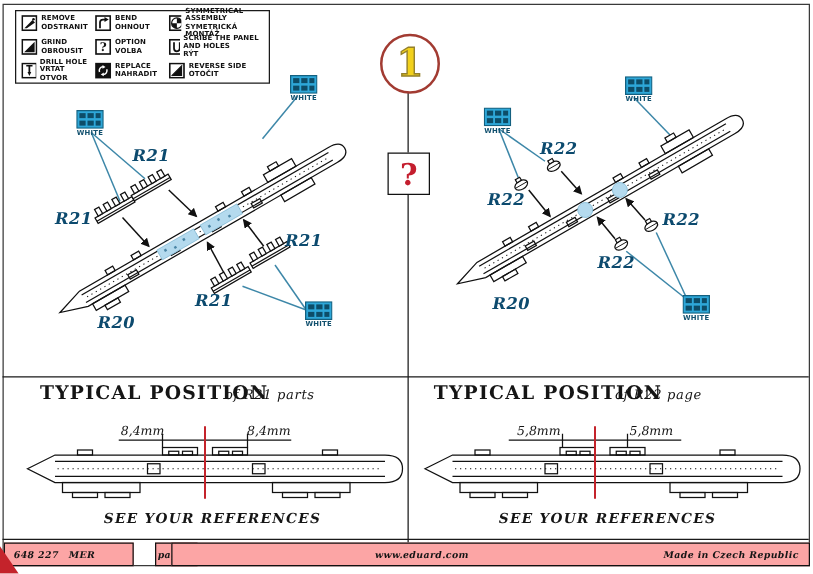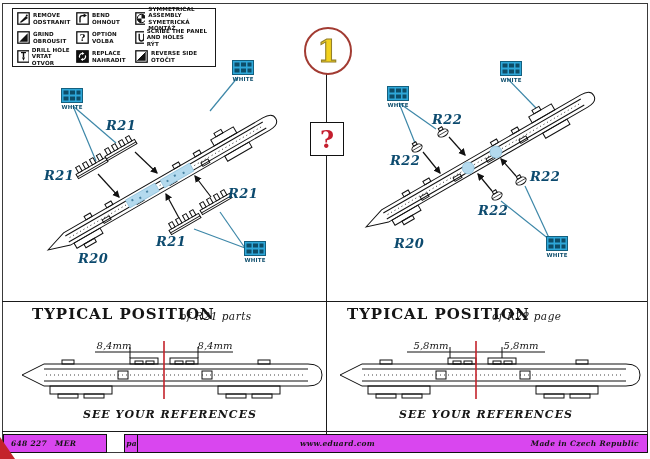--- a/index.html
+++ b/index.html
@@ -29,21 +29,21 @@
   
   .pe{display:flex;flex-direction:column;align-items:center;width:28px;z-index:4;}
   .pe .wl{font-family:"DejaVu Sans",sans-serif;font-weight:bold;font-size:5.5px;color:#11506e;
           letter-spacing:.2px;margin-top:1px;}
   
   .tp-title{font-weight:bold;font-size:15px;letter-spacing:1px;white-space:nowrap;}
   .tp-sub{font-weight:normal;font-style:italic;font-size:10.5px;letter-spacing:.5px;white-space:nowrap;}
   .dim{font-weight:normal;font-style:italic;font-size:10px;width:40px;text-align:center;white-space:nowrap;}
   .refs{font-weight:bold;font-style:italic;font-size:11px;letter-spacing:1px;width:220px;text-align:center;white-space:nowrap;}
   
-  .fcell{border:1px solid #111;background:#d946ef;display:flex;align-items:center;
+  .fcell{border:1px solid #111;background:#fca5a5;display:flex;align-items:center;
          font-weight:bold;font-style:italic;font-size:7.5px;letter-spacing:.3px;}
   #red-wedge{left:0;top:437px;width:0;height:0;border-bottom:22px solid #c4232b;border-right:15px solid transparent;}
   svg{display:block;}
 </style>
 </head>
 <body>
 
 <div id="sheet">
 
   <svg width="0" height="0" style="position:absolute" aria-hidden="true">

